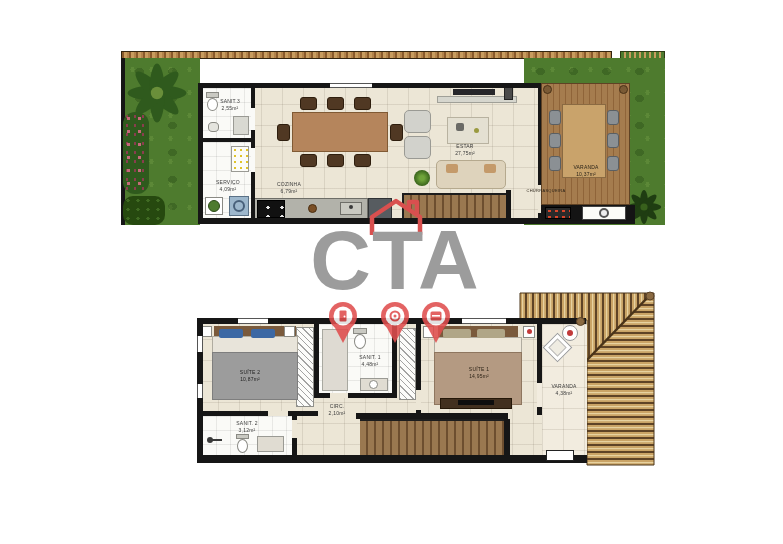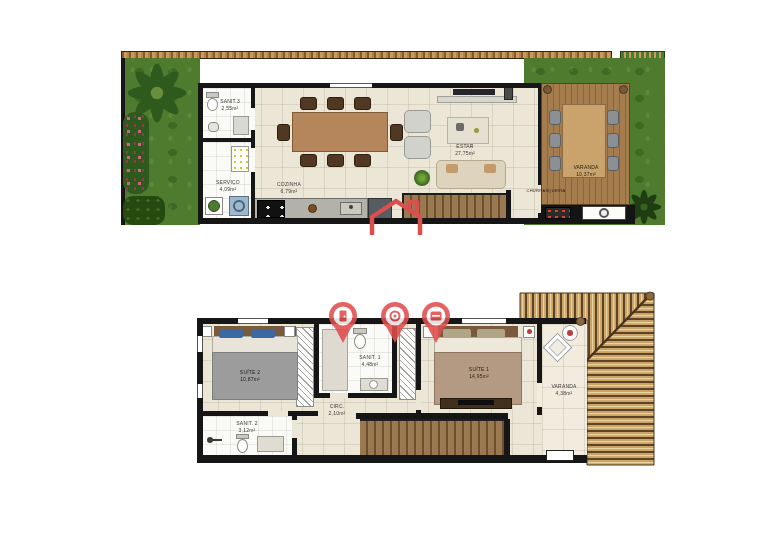--- a/index.html
+++ b/index.html
@@ -293,20 +293,21 @@
     <span>SANIT. 2</span>
     <span>3,12m²</span>
   </div>
 
   <svg class="abs" style="left:363px;top:197px;width:66px;height:38px;" viewBox="0 0 66 38">
     <g fill="none" stroke="#d9504f" stroke-width="4.5" stroke-linejoin="round" stroke-linecap="round">
       <path d="M9,37 V20 L33,4 L57,20 V37"></path>
       <path d="M46,12 V5 H54 V17"></path>
     </g>
   </svg>
+  <div class="brand">CTA</div>
 
   <svg class="abs" style="left:325px;top:298px;width:128px;height:50px;" viewBox="0 0 128 50">
     <g opacity="0.88">
       <g transform="translate(18,18)">
         <circle r="14" fill="#e04e4e"></circle>
           <path d="M-9,10 L0,27 L9,10 Z" fill="#e04e4e"></path>
         <circle r="9.5" fill="#fff"></circle>
         <rect x="-3.5" y="-5.5" width="7" height="11" rx="1" fill="#e04e4e"></rect>
         <circle cx="1.5" cy="0.5" r="1" fill="#fff"></circle>
       </g>

